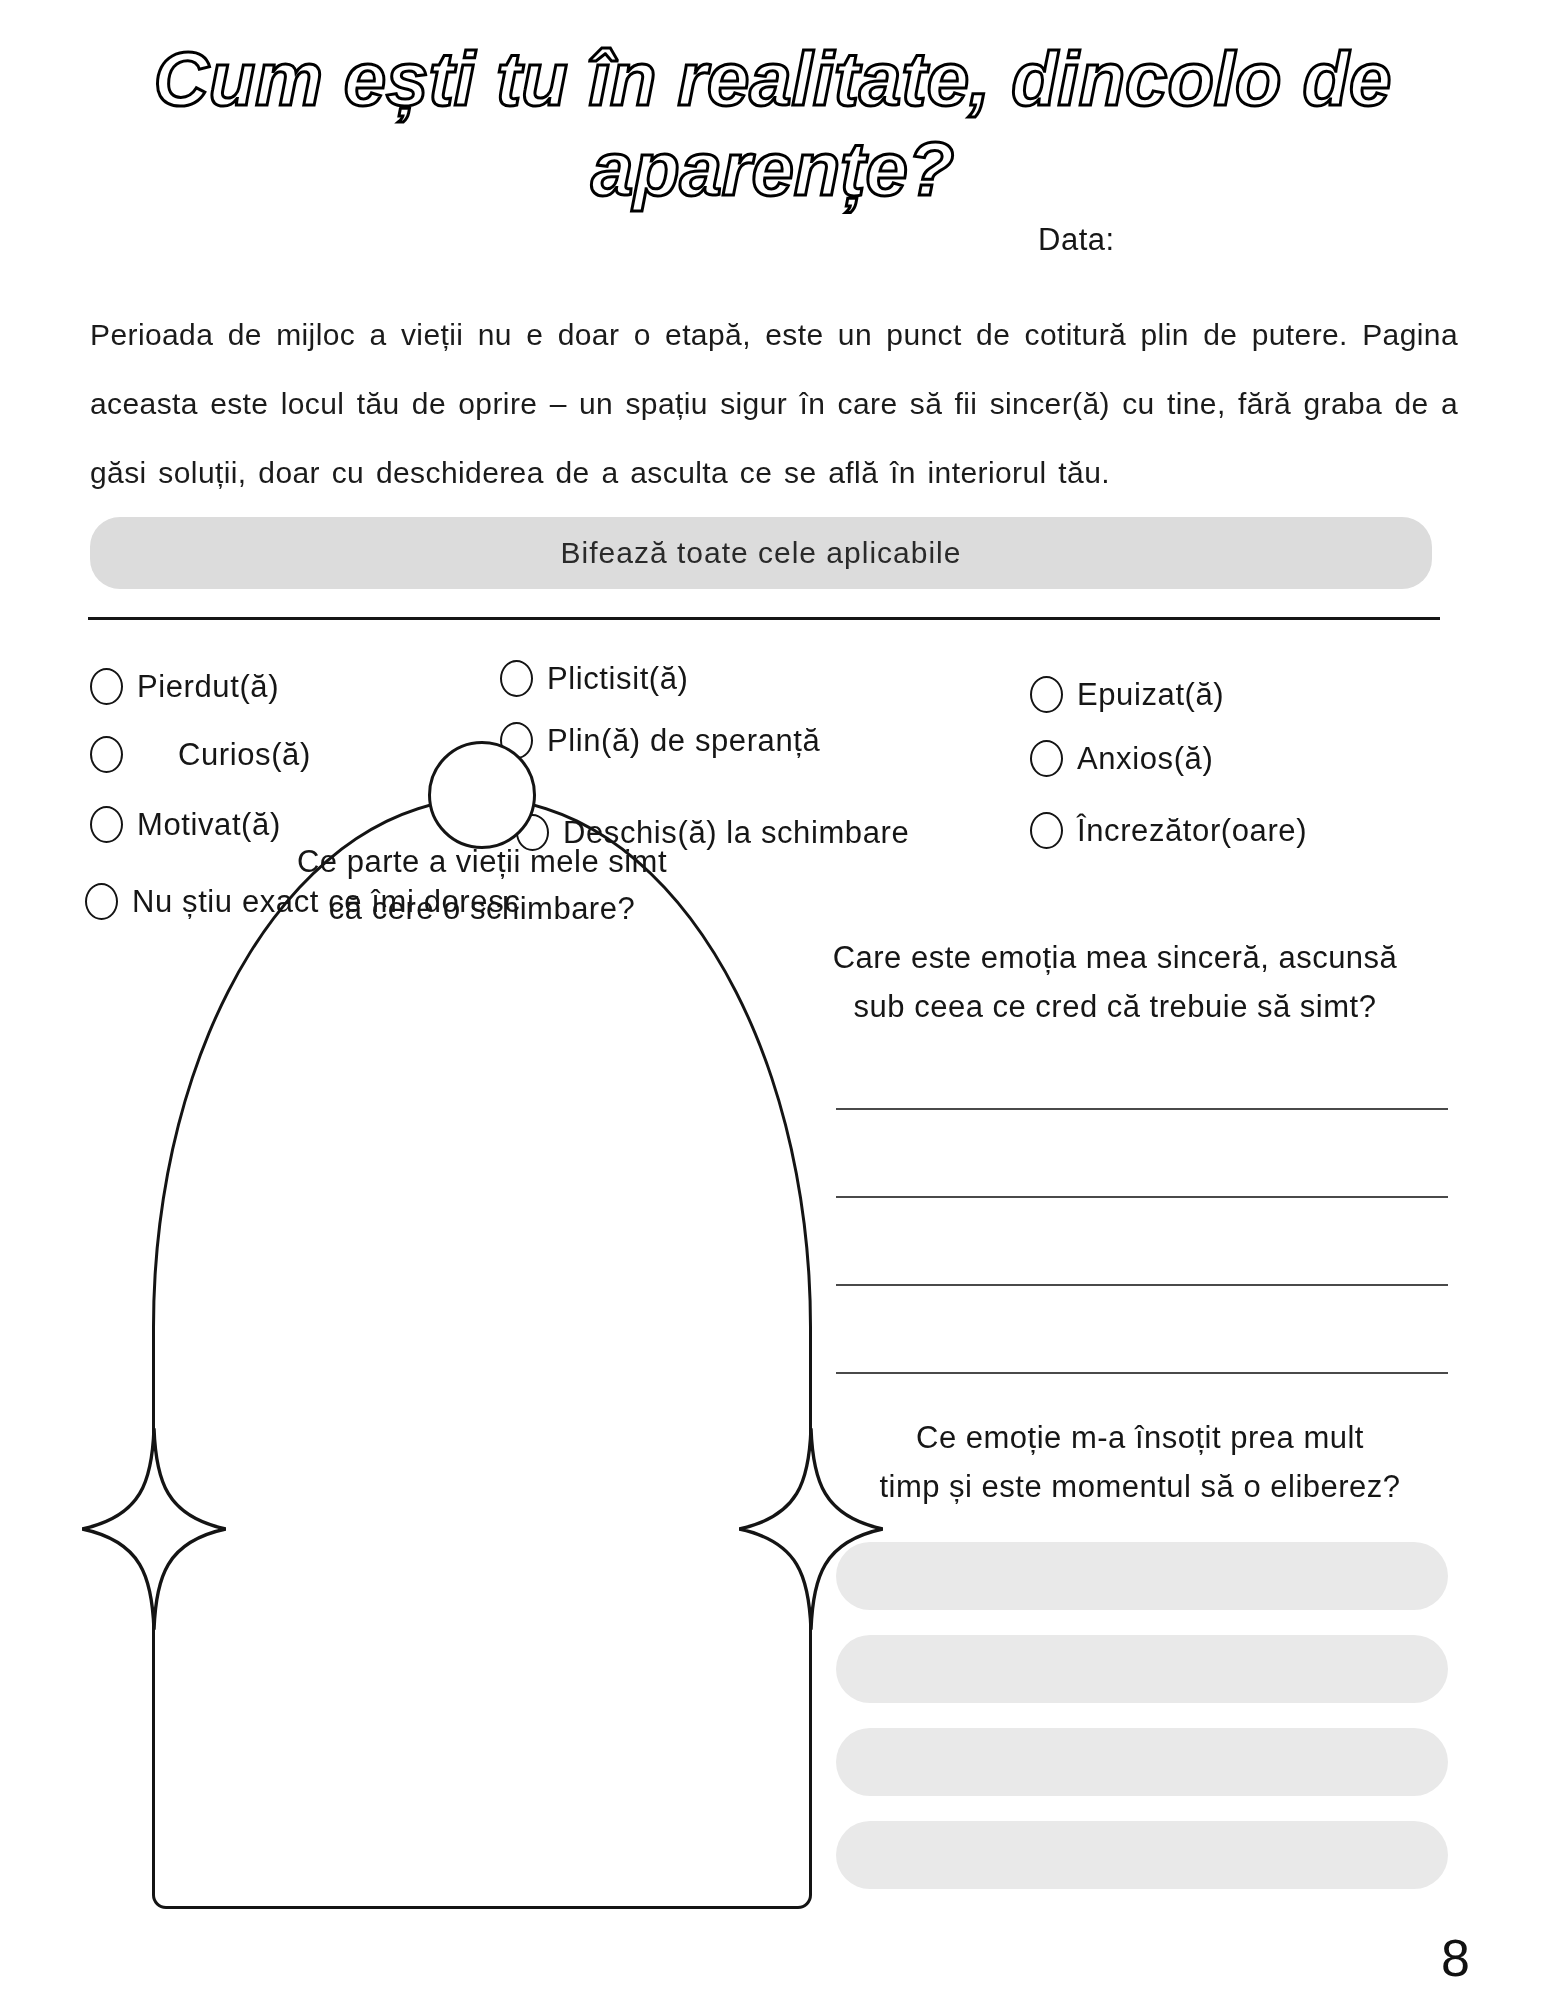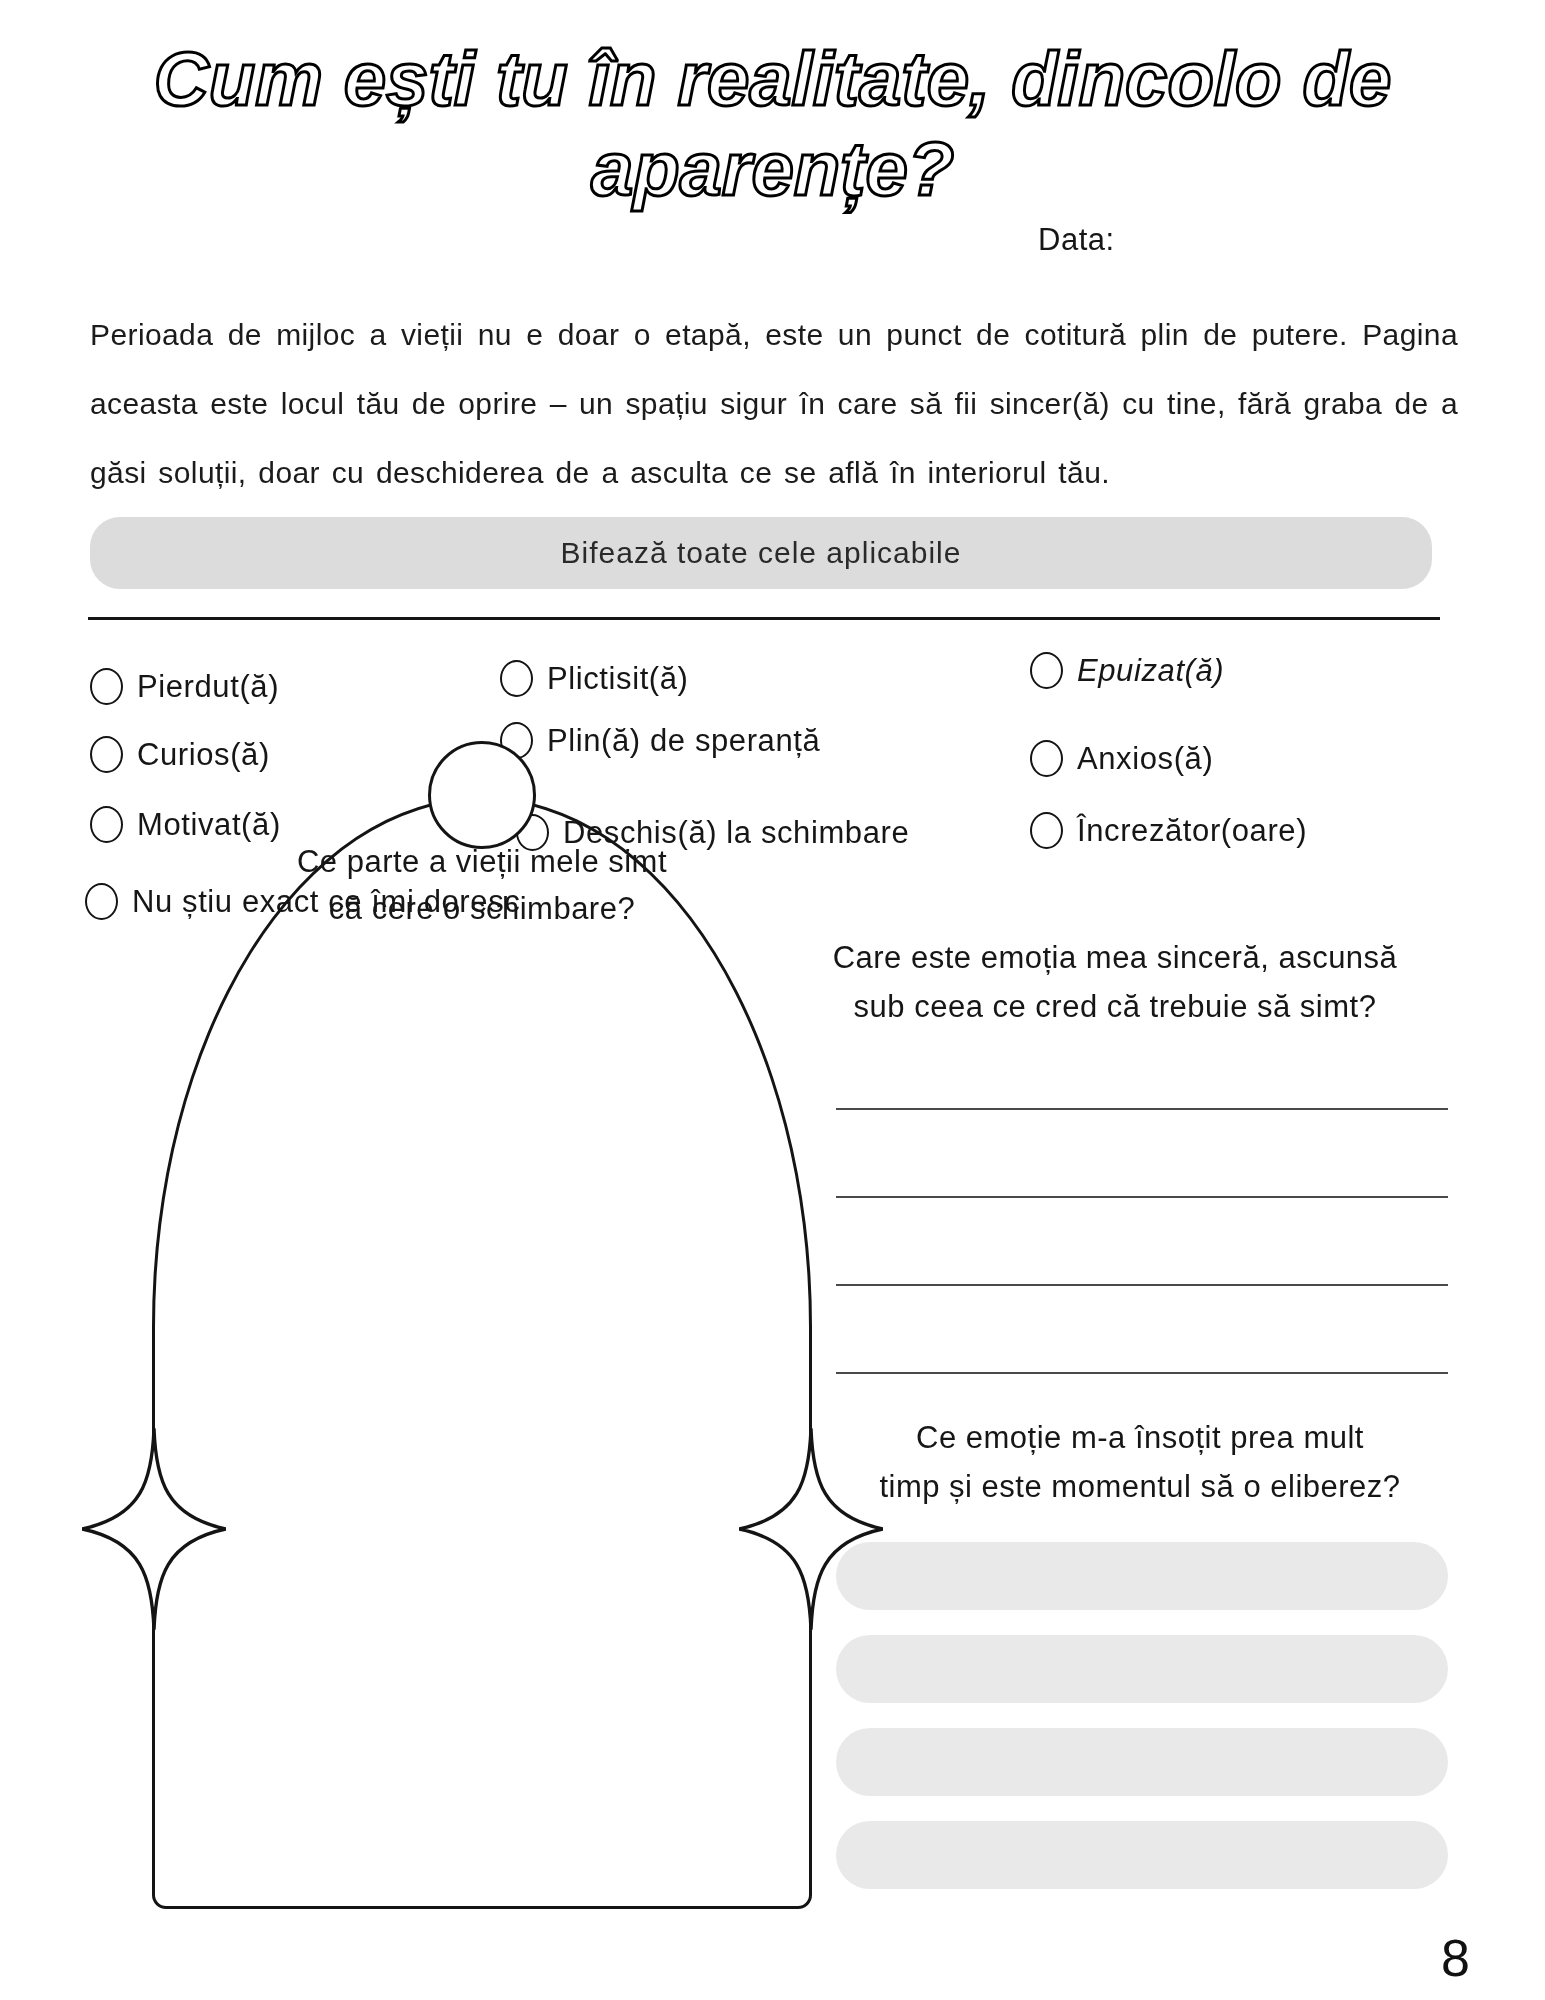--- a/index.html
+++ b/index.html
@@ -112,21 +112,21 @@
 
   <p class="intro">Perioada de mijloc a vieții nu e doar o etapă, este un punct de cotitură plin de putere. Pagina aceasta este locul tău de oprire – un spațiu sigur în care să fii sincer(ă) cu tine, fără graba de a găsi soluții, doar cu deschiderea de a asculta ce se află în interiorul tău.</p>
 
   <div class="banner">Bifează toate cele aplicabile</div>
   <div class="rule"></div>
 
   <div class="check-row" style="left:90px;top:668px;">
     <span class="cbox"></span>
     <span class="clabel">Pierdut(ă)</span>
   </div>
-  <div class="check-row" style="left:90px;top:736px;">
+  <div class="check-row" style="left:90px;top:736px;gap:41px;">
     <span class="cbox"></span>
     <span class="clabel">Curios(ă)</span>
   </div>
   <div class="check-row" style="left:90px;top:806px;">
     <span class="cbox"></span>
     <span class="clabel">Motivat(ă)</span>
   </div>
   <div class="check-row" style="left:85px;top:883px;">
     <span class="cbox"></span>
     <span class="clabel">Nu știu exact ce îmi doresc</span>
@@ -138,21 +138,21 @@
   </div>
   <div class="check-row" style="left:500px;top:722px;align-items:flex-end;">
     <span class="cbox"></span>
     <span class="clabel">Plin(ă) de speranță</span>
   </div>
   <div class="check-row" style="left:516px;top:798px;margin-top:16px;">
     <span class="cbox"></span>
     <span class="clabel">Deschis(ă) la schimbare</span>
   </div>
 
-  <div class="check-row" style="left:1030px;top:652px;font-style:italic;">
+  <div class="check-row" style="left:1030px;top:676px;">
     <span class="cbox"></span>
     <span class="clabel">Epuizat(ă)</span>
   </div>
   <div class="check-row" style="left:1030px;top:740px;">
     <span class="cbox"></span>
     <span class="clabel">Anxios(ă)</span>
   </div>
   <div class="check-row" style="left:1030px;top:812px;">
     <span class="cbox"></span>
     <span class="clabel">Încrezător(oare)</span>

